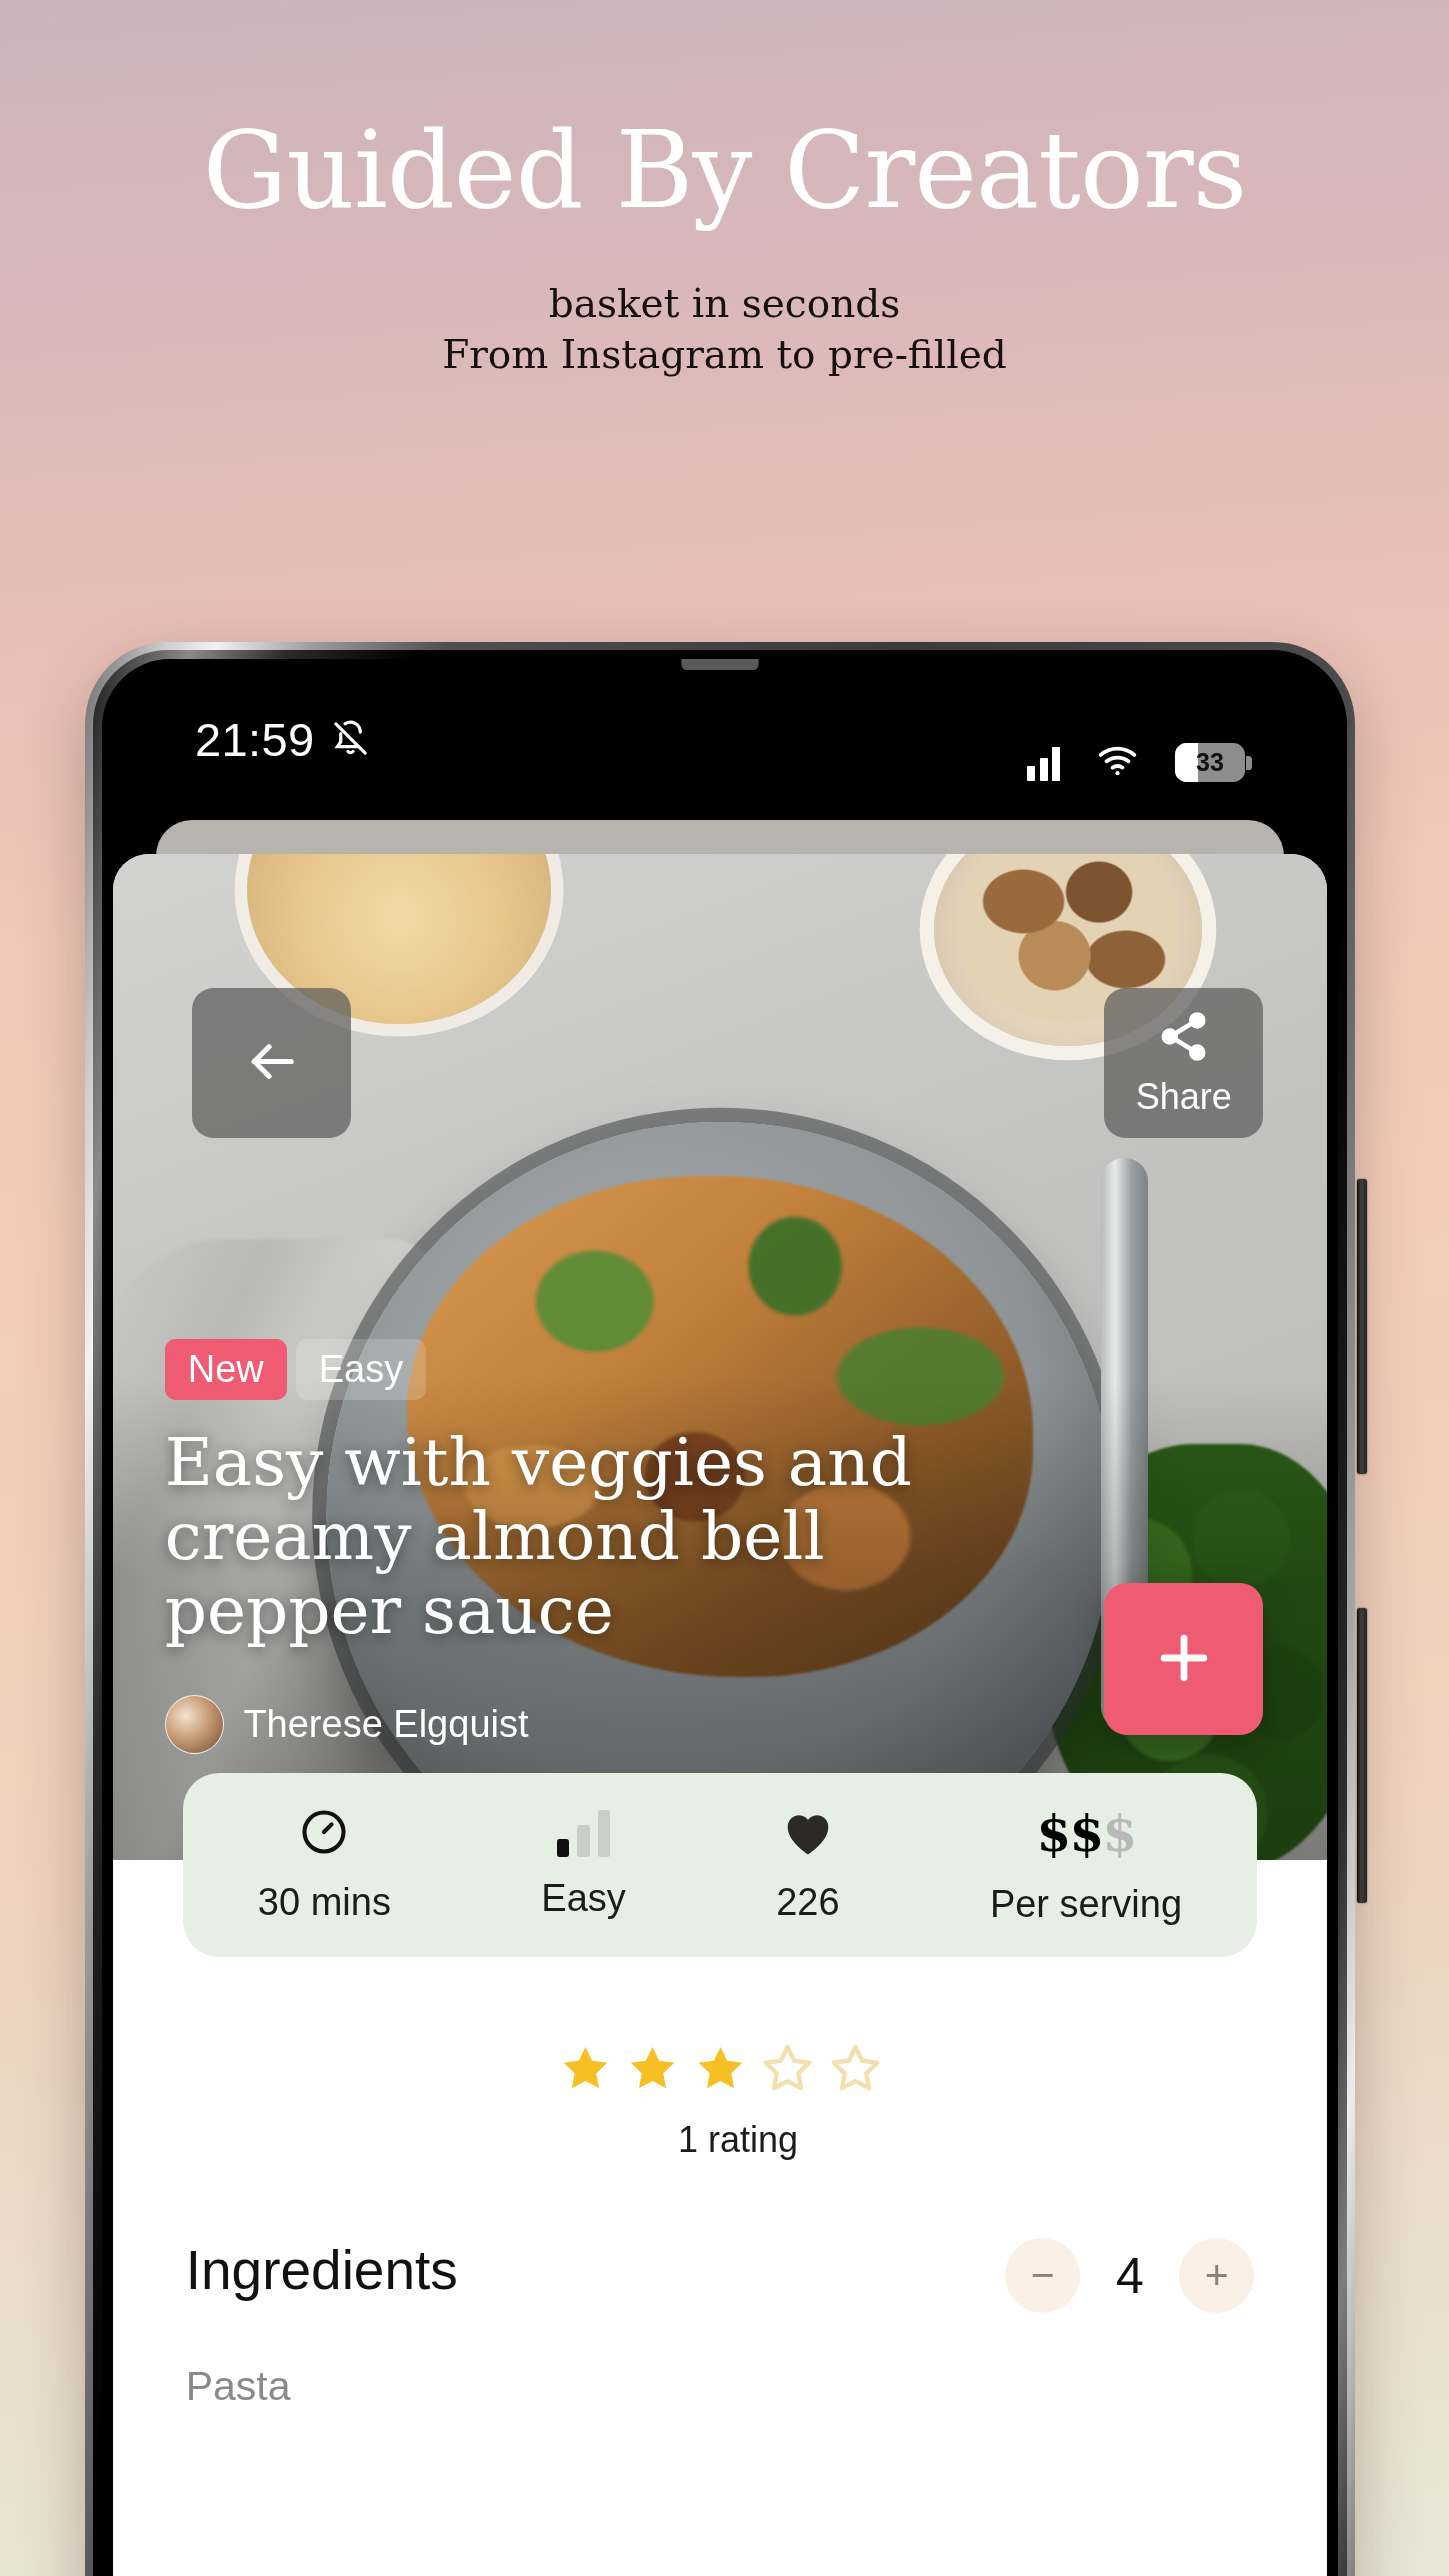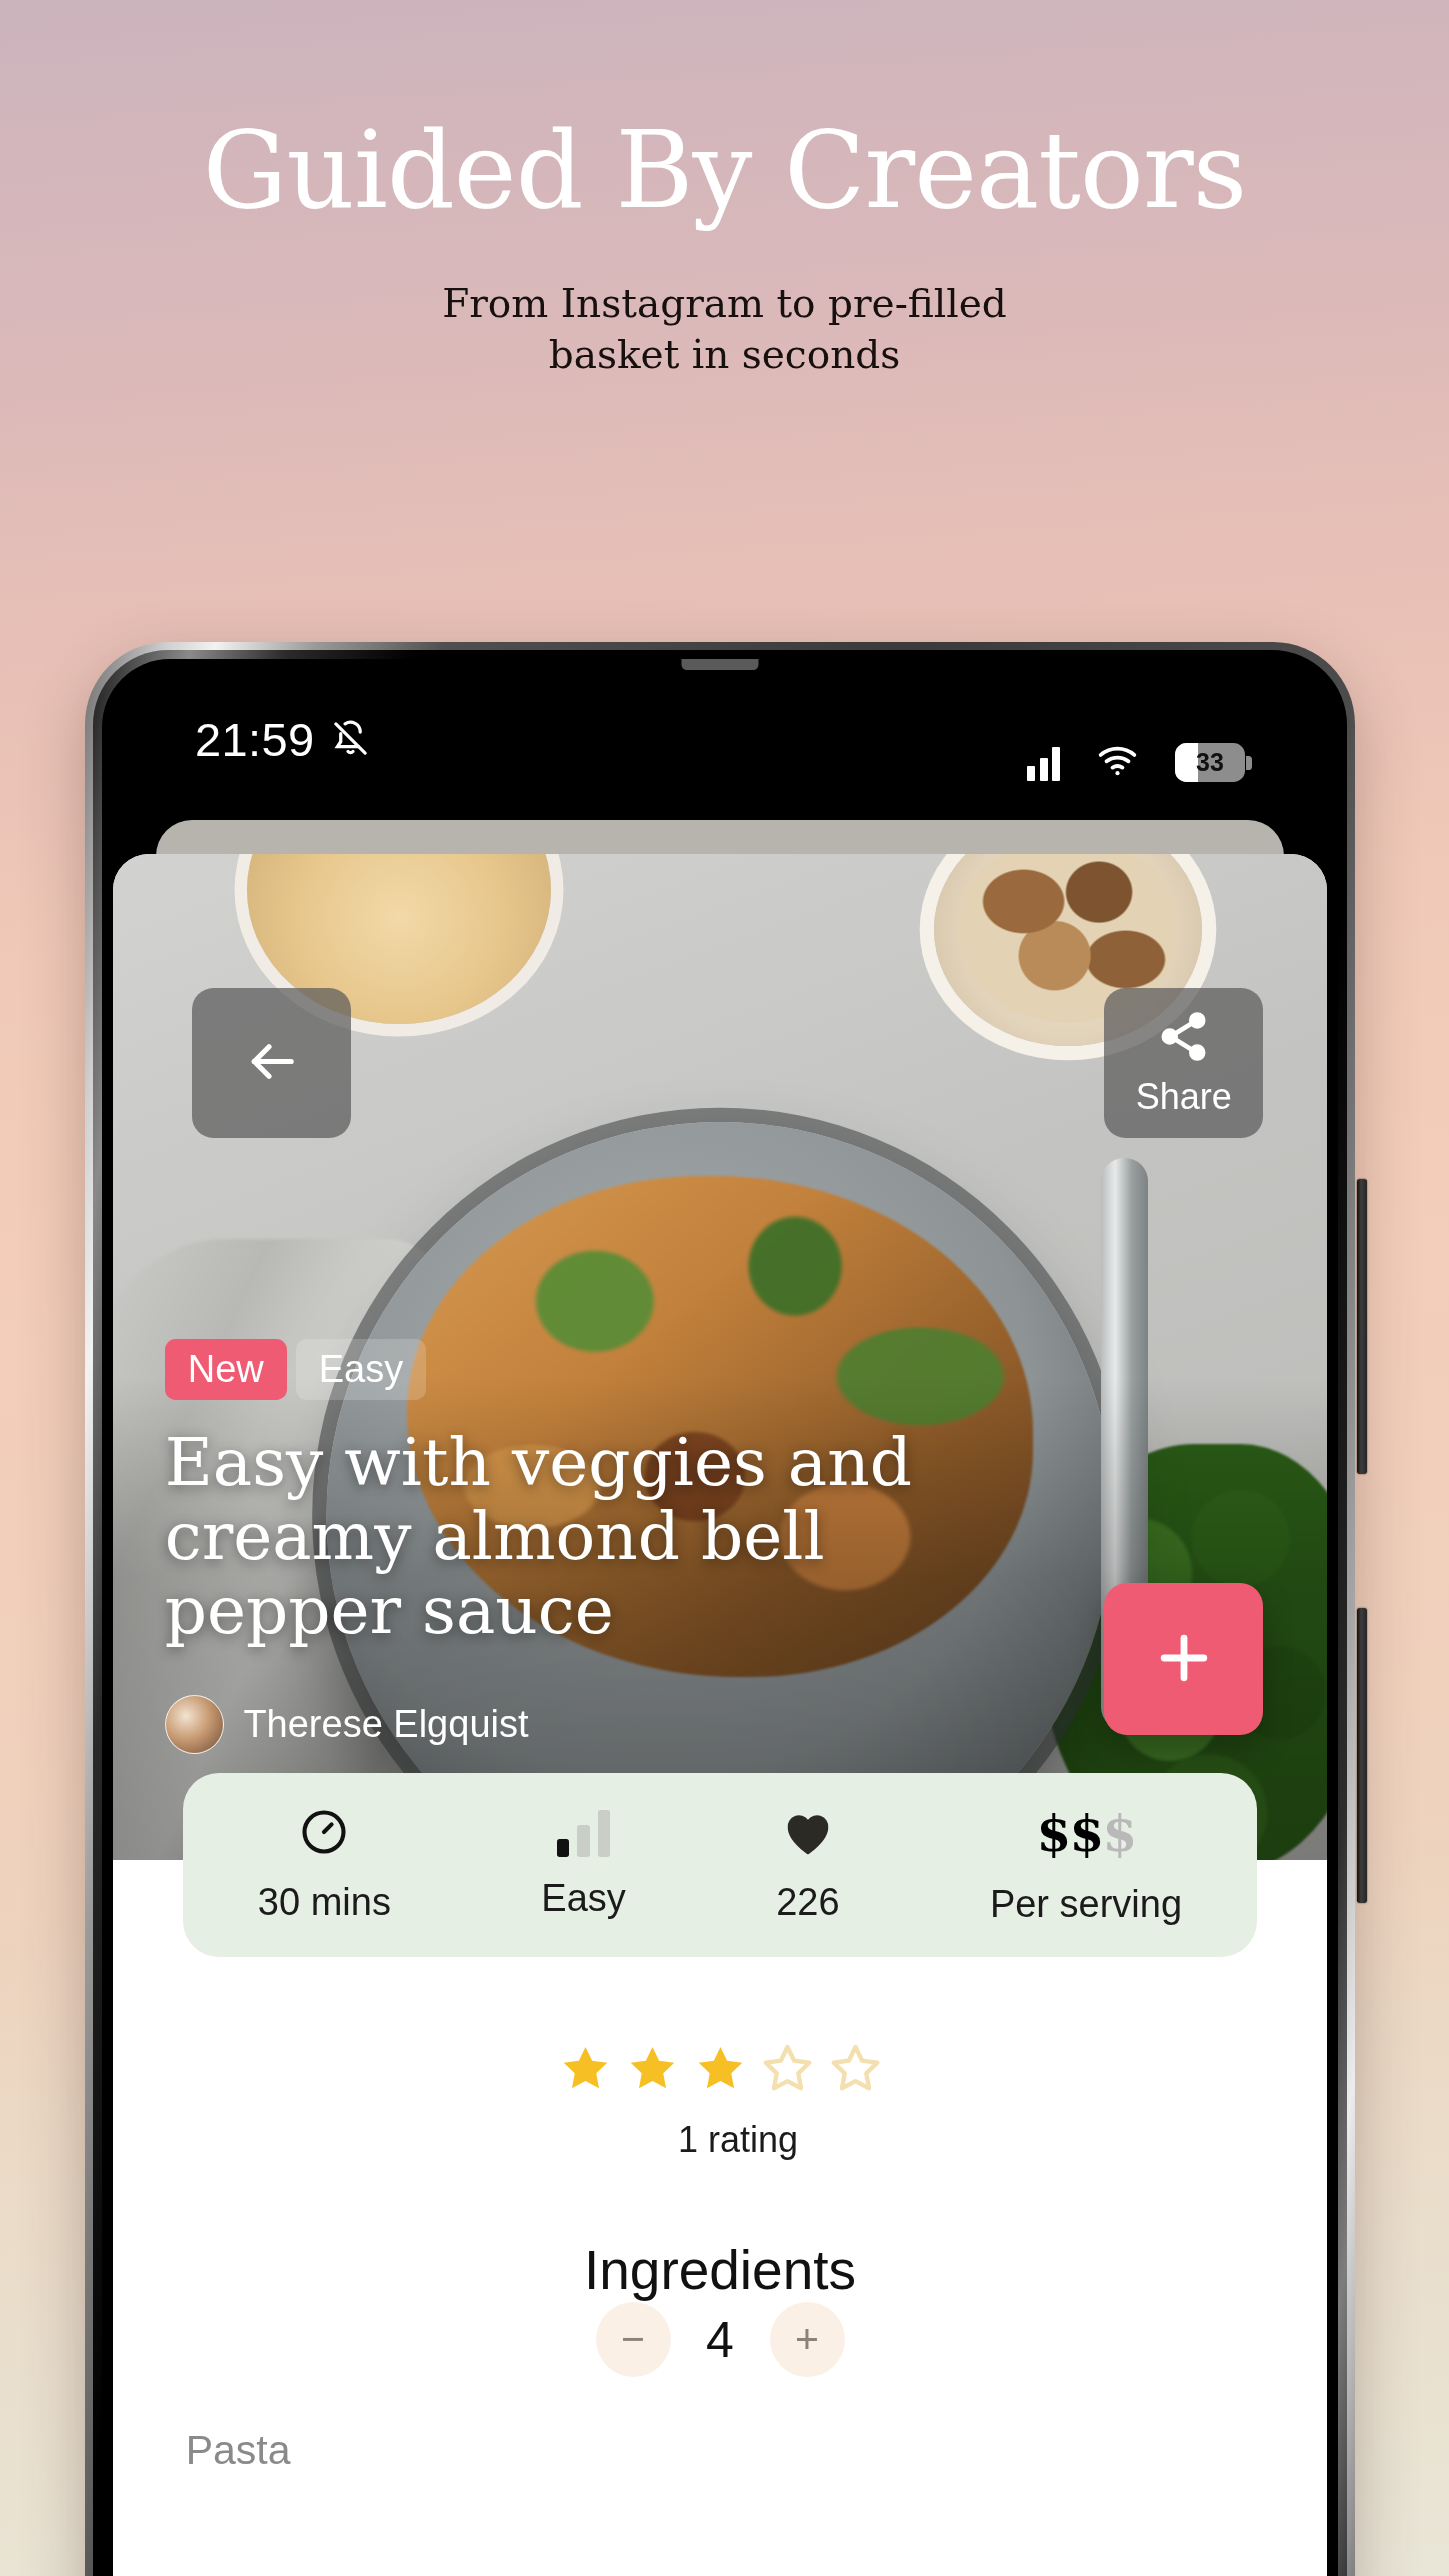--- a/index.html
+++ b/index.html
@@ -274,41 +274,41 @@
     width: 82px; height: 82px; border-radius: 50%;
     background: conic-gradient(#b9b9b9 0 7%, #ef5b72 7% 100%);
     display: flex; align-items: center; justify-content: center;
   }
   .donut::after { content:""; width: 52px; height: 52px; border-radius: 50%; background: #fff; }
   .match-label { font-size: 39px; font-weight: 700; color: #111; }
   .nutrition { display: flex; align-items: center; gap: 25px; }
   .nut-link { font-size: 38px; color: #1b1b1b; text-decoration: underline; }
 
   .ingredients-row {
-    display: flex; align-items: center; justify-content: space-between;
-    padding: 0 36px; margin-top: 77px; flex-direction: column;
+    display: flex; justify-content: space-between;
+    padding: 0 73px; margin-top: 77px;
   }
   .ing-title { font-size: 55px; color: #111; }
   .stepper { display: flex; align-items: center; gap: 30px; }
   .step-btn {
     width: 75px; height: 75px; border-radius: 50%; background: #fbf0e6;
     display: flex; align-items: center; justify-content: center;
     font-size: 41px; color: #8c8279;
   }
   .step-val { font-size: 50px; color: #111; min-width: 39px; text-align: center; }
   .ing-first { padding: 0 73px; margin-top: 50px; font-size: 41px; color: #8a8a8a; }
 </style>
 </head>
 <body>
 
 <div class="hero">
   <div class="hero-title">Guided By Creators</div>
   <div class="hero-sub">
+    <div>basket in seconds</div>
     <div>From Instagram to pre-filled</div>
-    <div>basket in seconds</div>
   </div>
 </div>
 
 <div class="phone">
   <div class="side-btn vol"></div>
   <div class="side-btn pwr"></div>
 
   <div class="phone-inner">
     <div class="screen">
       <div class="earpiece"></div>

